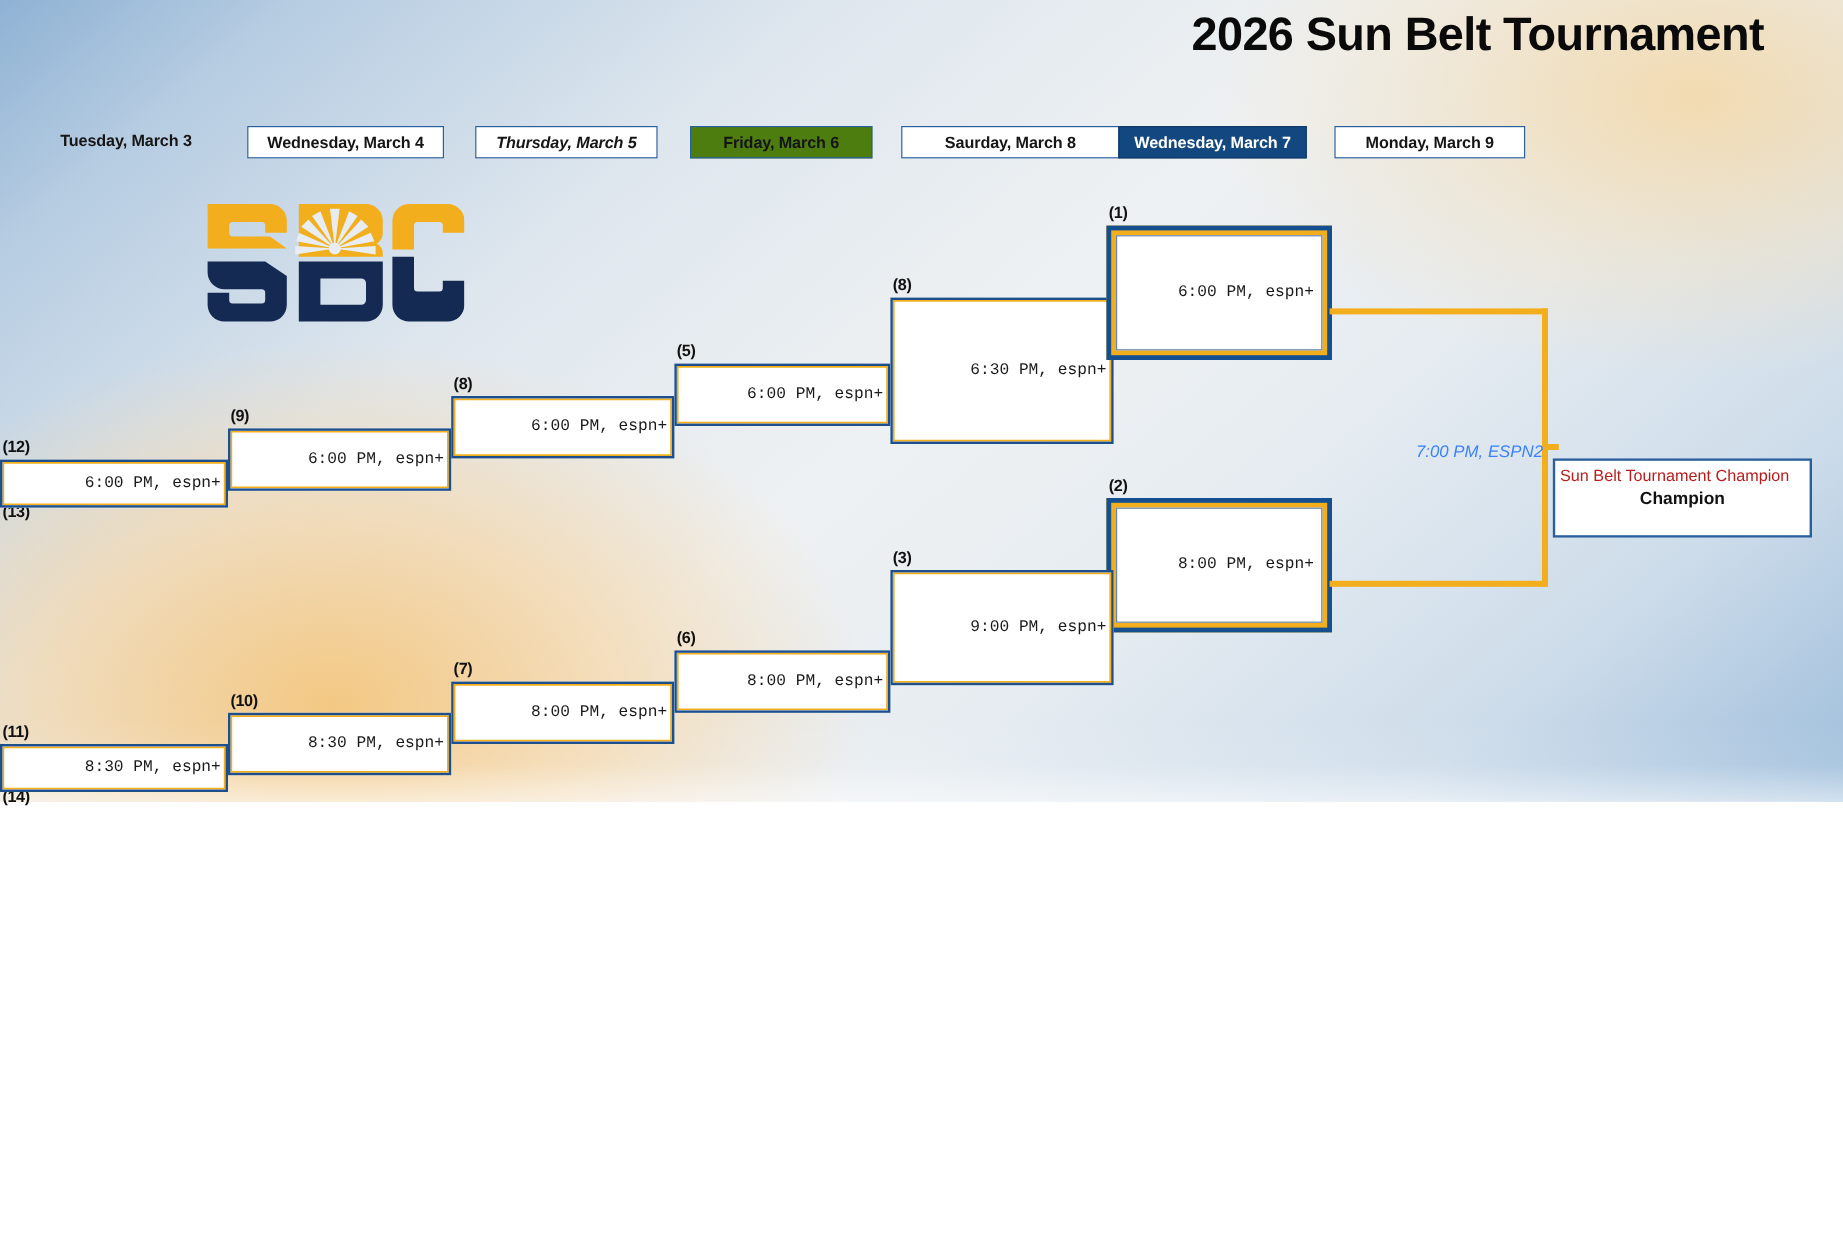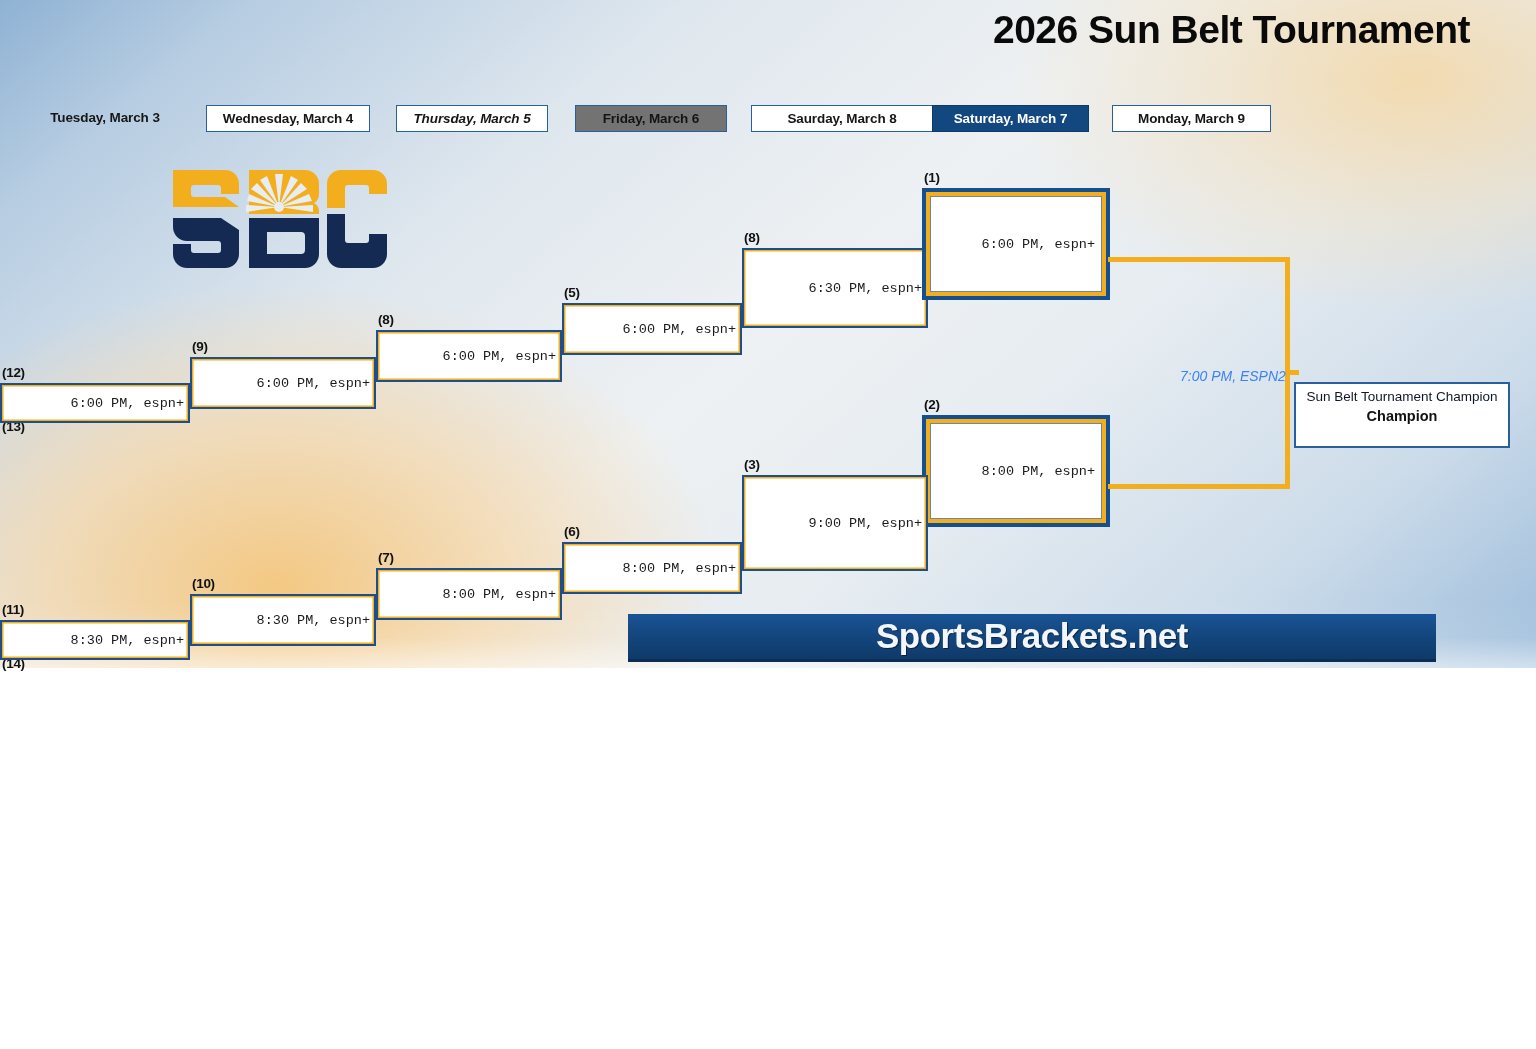--- a/index.html
+++ b/index.html
@@ -67,21 +67,21 @@
     color: #161616;
     white-space: nowrap;
     letter-spacing: -0.1px;
   }
   .date-chip.plain { background: transparent; border: none; }
   .date-chip.boxed {
     background: #ffffff;
     border: 1.5px solid #2a5f9e;
   }
   .date-chip.gold {
-    background: #737373;
+    background: #4d7c0f;
     border: 1.5px solid #2a5f9e;
     color: #141414;
   }
   .date-chip.navy {
     background: #13477f;
     border: 1.5px solid #0f3a68;
     color: #ffffff;
   }
 
   
@@ -148,23 +148,23 @@
   }
   .champ-box {
     position: absolute;
     background: #ffffff;
     border: 2px solid #2a5f9e;
   }
   .champ-box .cline1 {
     position: absolute;
     left: 4px; top: 5px;
     width: calc(100% - 8px);
-    text-align: center;
+    text-align: left;
     font-size: 13.5px;
-    color: #0f172a;
+    color: #b91c1c;
     white-space: nowrap;
   }
   .champ-box .cline2 {
     position: absolute;
     left: 4px; top: 24px;
     width: calc(100% - 8px);
     text-align: center;
     font-size: 14.5px;
     font-weight: bold;
     color: #111111;
@@ -201,21 +201,21 @@
   <div class="bg-bottom-fade"></div>
 
   <div class="page-title">2026 Sun Belt Tournament</div>
 
   <div class="date-row" id="date-row">
       <div class="date-chip plain" style="left: 20px; width: 170px;">Tuesday, March 3</div>
       <div class="date-chip boxed" style="left: 206px; width: 164px;">Wednesday, March 4</div>
       <div class="date-chip boxed" style="left: 396px; width: 152px; font-style: italic;">Thursday, March 5</div>
       <div class="date-chip gold" style="left: 575px; width: 152px;">Friday, March 6</div>
       <div class="date-chip boxed" style="left: 751px; width: 182px;">Saurday, March 8</div>
-      <div class="date-chip navy" style="left: 932px; width: 157px;">Saturday, March 7</div>
+      <div class="date-chip navy" style="left: 932px; width: 157px;">Wednesday, March 7</div>
       <div class="date-chip boxed" style="left: 1112px; width: 159px;">Monday, March 9</div>
     </div>
 
   <div class="sbc-logo">
     <svg viewBox="0 0 224 118" xmlns="http://www.w3.org/2000/svg">
 
       <g>
         <path d="M10 10 H62 a14 14 0 0 1 14 14 v10 H58 v-6 a3 3 0 0 0 -3 -3 H31 a3 3 0 0 0 -3 3 v6 a3 3 0 0 0 3 3 h31 l14 10 H10 Z" fill="#f2ae1c"></path>
         <path d="M10 58 h48 l18 12 v24 a14 14 0 0 1 -14 14 H24 a14 14 0 0 1 -14 -14 v-10 h18 v6 a3 3 0 0 0 3 3 h24 a3 3 0 0 0 3 -3 v-6 a3 3 0 0 0 -3 -3 H24 a14 14 0 0 1 -14 -14 Z" fill="#152a53"></path>
       </g>
@@ -257,21 +257,21 @@
       </div>
       <div class="seed" style="left: 378px; top: 312px;">(8)</div>
       <div class="gbox" style="left: 376px; top: 330px; width: 186px; height: 52px;">
         <div class="gtime">6:00 PM, espn+</div>
       </div>
       <div class="seed" style="left: 564px; top: 285px;">(5)</div>
       <div class="gbox" style="left: 562px; top: 303px; width: 180px; height: 52px;">
         <div class="gtime">6:00 PM, espn+</div>
       </div>
       <div class="seed" style="left: 744px; top: 230px;">(8)</div>
-      <div class="gbox" style="left: 742px; top: 248px; width: 186px; height: 80px;">
+      <div class="gbox" style="left: 742px; top: 248px; width: 186px; height: 122px;">
         <div class="gtime">6:30 PM, espn+</div>
       </div>
       <div class="seed" style="left: 924px; top: 170px;">(1)</div>
       <div class="gbox hl" style="left: 922px; top: 188px; width: 188px; height: 112px;">
         <div class="inner">
           <div class="gtime">6:00 PM, espn+</div>
         </div>
       </div>
       <div class="seed" style="left: 924px; top: 397px;">(2)</div>
       <div class="gbox hl" style="left: 922px; top: 415px; width: 188px; height: 112px;">
@@ -307,17 +307,14 @@
   <div class="gold-line" style="left:1108px; top:484px; width:182px; height:5px;"></div>
   <div class="gold-line" style="left:1285px; top:370px; width:14px; height:5px;"></div>
 
   <div class="champ-time" style="left:1180px; top:368px;">7:00 PM, ESPN2</div>
 
   <div class="champ-box" style="left:1294px; top:382px; width:216px; height:66px;">
     <div class="cline1">Sun Belt Tournament Champion</div>
     <div class="cline2">Champion</div>
   </div>
 
-  <div class="banner">
-    <div class="btext">SportsBrackets.net</div>
-  </div>
 
 </div>
 
 </body></html>

